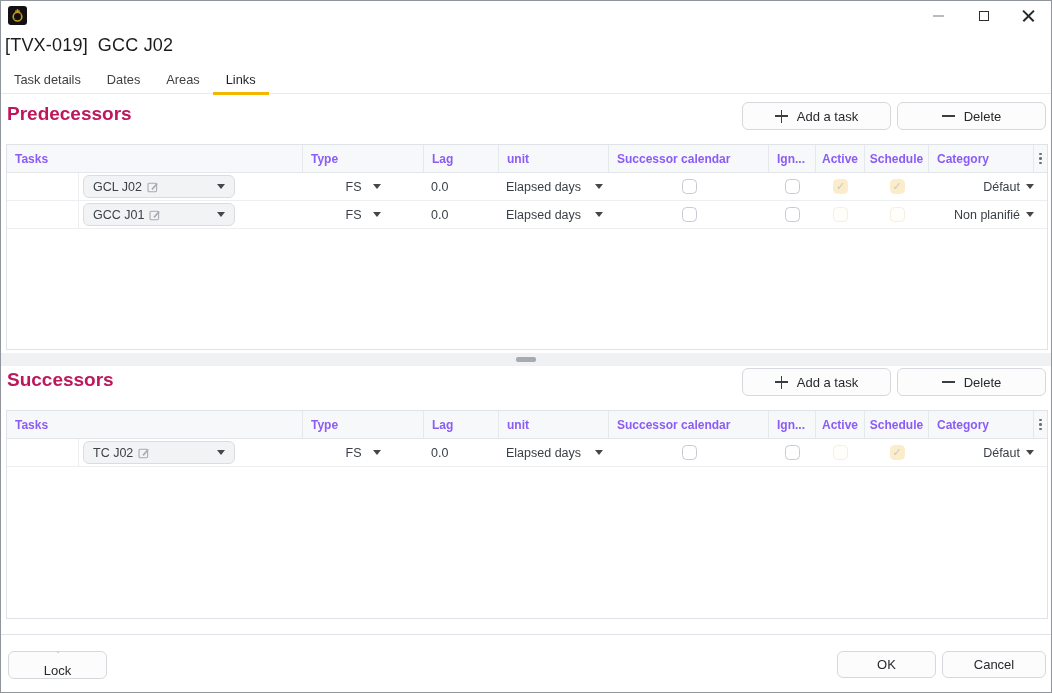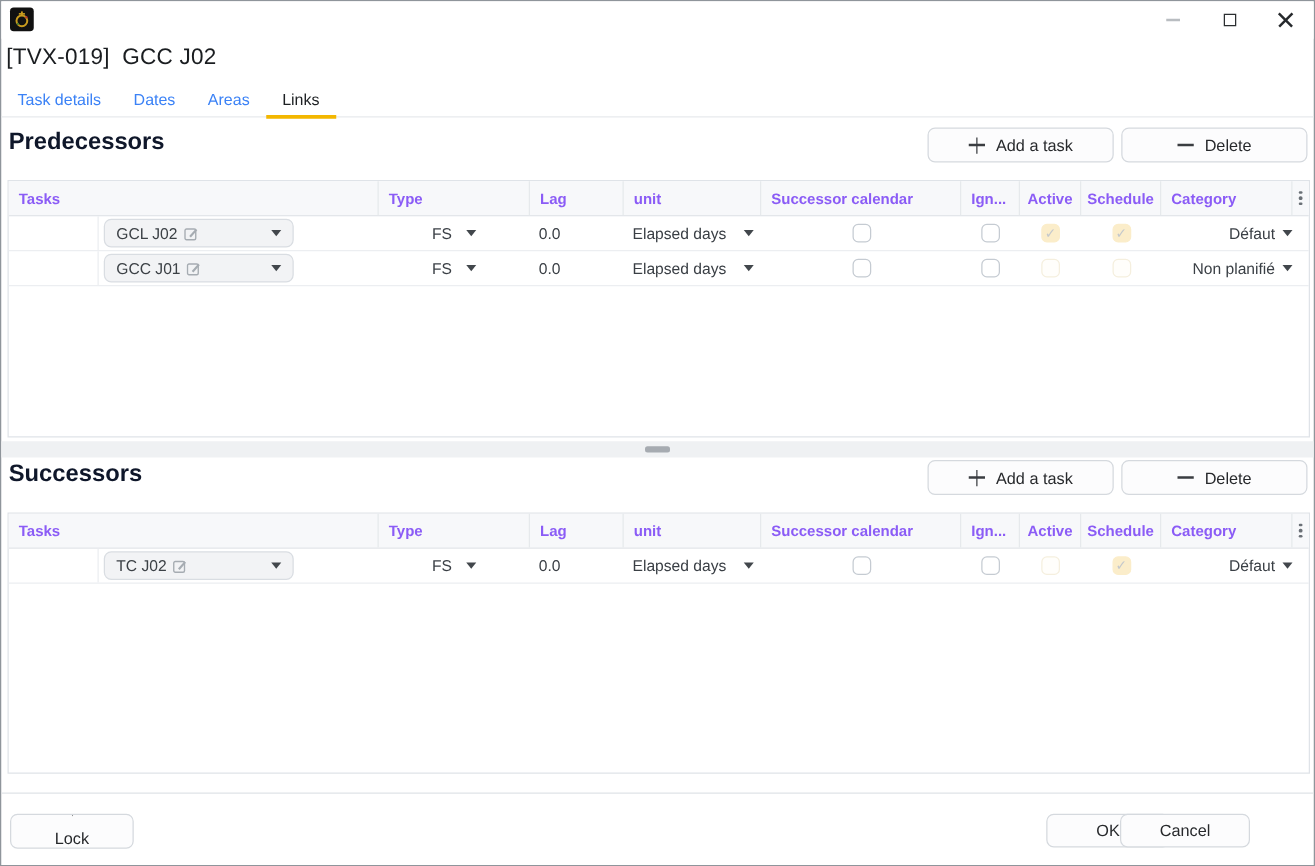--- a/index.html
+++ b/index.html
@@ -17,25 +17,25 @@
   .glyph-min { width:11px; height:2px; background:#b9bdc1; }
   .glyph-max { width:10px; height:10px; border:1.4px solid #2b2e31; }
   .glyph-close { position:relative; width:13px; height:13px; }
   .glyph-close::before,.glyph-close::after { content:""; position:absolute; left:-1px; top:5.5px; width:15px; height:1.6px; background:#26292c; }
   .glyph-close::before { transform:rotate(45deg); }
   .glyph-close::after { transform:rotate(-45deg); }
   
   .dlg-title { position:absolute; left:4px; top:34px; font-size:18px; color:#1a1d20; letter-spacing:.2px; }
   .dlg-title .code { margin-right:10px; }
   .tabbar { position:absolute; left:0; top:64px; width:100%; height:29px; border-bottom:1px solid #e8eaed; display:flex; }
-  .tab { padding:0 13px; font-size:12.8px; color:#3b82f6; display:flex; align-items:center; height:29px; position:relative; cursor:pointer; }
+  .tab { padding:0 13px; font-size:12.8px; color:#404040; display:flex; align-items:center; height:29px; position:relative; cursor:pointer; }
   .tab.active { color:#1d2023; }
   .tab.active::after { content:""; position:absolute; left:0; right:0; bottom:-1px; height:3px; background:#F3B700; }
   
-  .section-title { position:absolute; left:6px; font-size:19px; font-weight:bold; color:#0f172a; }
+  .section-title { position:absolute; left:6px; font-size:19px; font-weight:bold; color:#be185d; }
   .btn { display:flex; align-items:center; justify-content:center; gap:9px;
          border:1px solid #d5d9de; border-radius:6px; background:#fcfcfd;
          font-size:13px; color:#27292c; cursor:pointer; }
   .icon-plus { position:relative; width:13px; height:13px; }
   .icon-plus::before { content:""; position:absolute; left:0; top:5.8px; width:13px; height:1.6px; background:#3a3d41; }
   .icon-plus::after { content:""; position:absolute; left:5.8px; top:0; width:1.6px; height:13px; background:#3a3d41; }
   .icon-minus { width:13px; height:1.8px; background:#3a3d41; }
   
   .tbl { position:absolute; left:5px; width:1042px; border:1px solid #dfe3e8; background:#fff; }
   .trow { display:grid; grid-template-columns:296px 121px 75px 110px 160px 47px 49px 64px 105px 13px; }
@@ -318,17 +318,17 @@
   <button class="btn" style="position:absolute;left:7px;top:650px;width:99px;height:28px;gap:10px;flex-direction:column;">
     <svg class="lock-icon" width="12" height="14" viewBox="0 0 12 14">
       <rect x="1.2" y="6" width="9.6" height="7" rx="1.4" fill="#222527"></rect>
       <path d="M3.2 6 V4.2 a2.8 2.8 0 0 1 5.6 0 V6" fill="none" stroke="#222527" stroke-width="1.6"></path>
     </svg>
     <span>Lock</span>
   </button>
   <button class="btn" style="position:absolute;left:836px;top:650px;width:99px;height:27px;">
     <span>OK</span>
   </button>
-  <button class="btn" style="position:absolute;left:895px;top:650px;width:104px;height:27px;">
+  <button class="btn" style="position:absolute;left:941px;top:650px;width:104px;height:27px;">
     <span>Cancel</span>
   </button>
 
 </div>
 
 </body></html>

